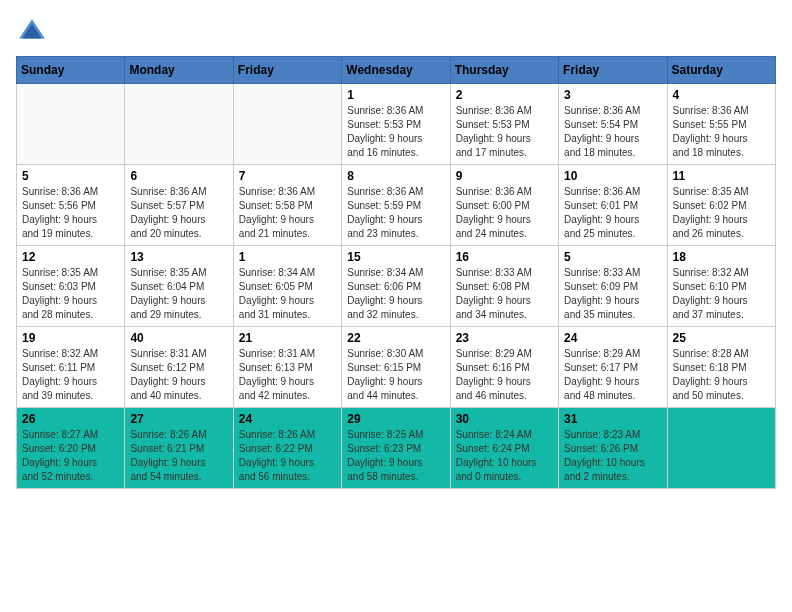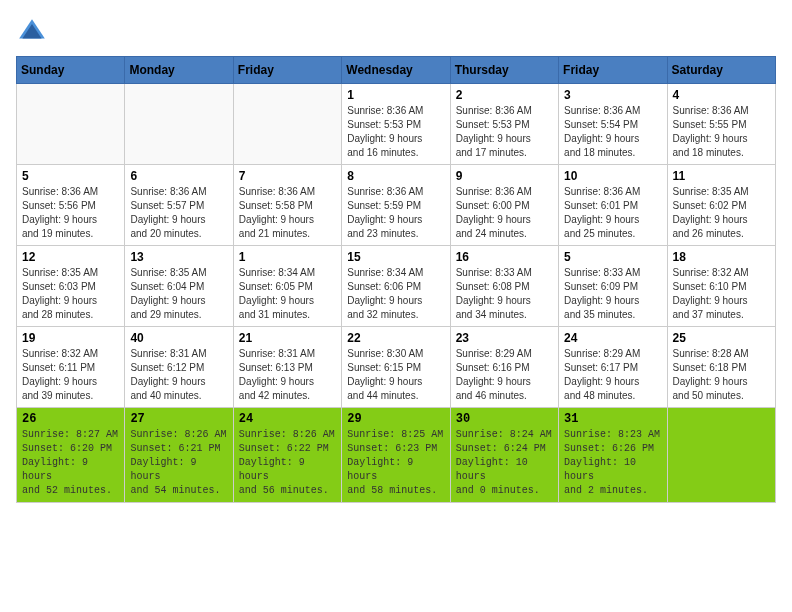--- a/index.html
+++ b/index.html
@@ -71,22 +71,21 @@
       padding: 4px 5px;
       vertical-align: top;
       background: #fff;
       width: 107px;
       min-height: 70px;
     }
     .calendar td.empty {
       background: #f9f9f9;
     }
     .calendar td.last-row {
-      background: #84cc16;
-      font-family: Liberation Mono, monospace;
+      background: #14b8a6;
     }
     .day-number {
       font-weight: bold;
       font-size: 12px;
       display: block;
       margin-bottom: 2px;
     }
     .day-info {
       color: #333;
       font-size: 10px;

